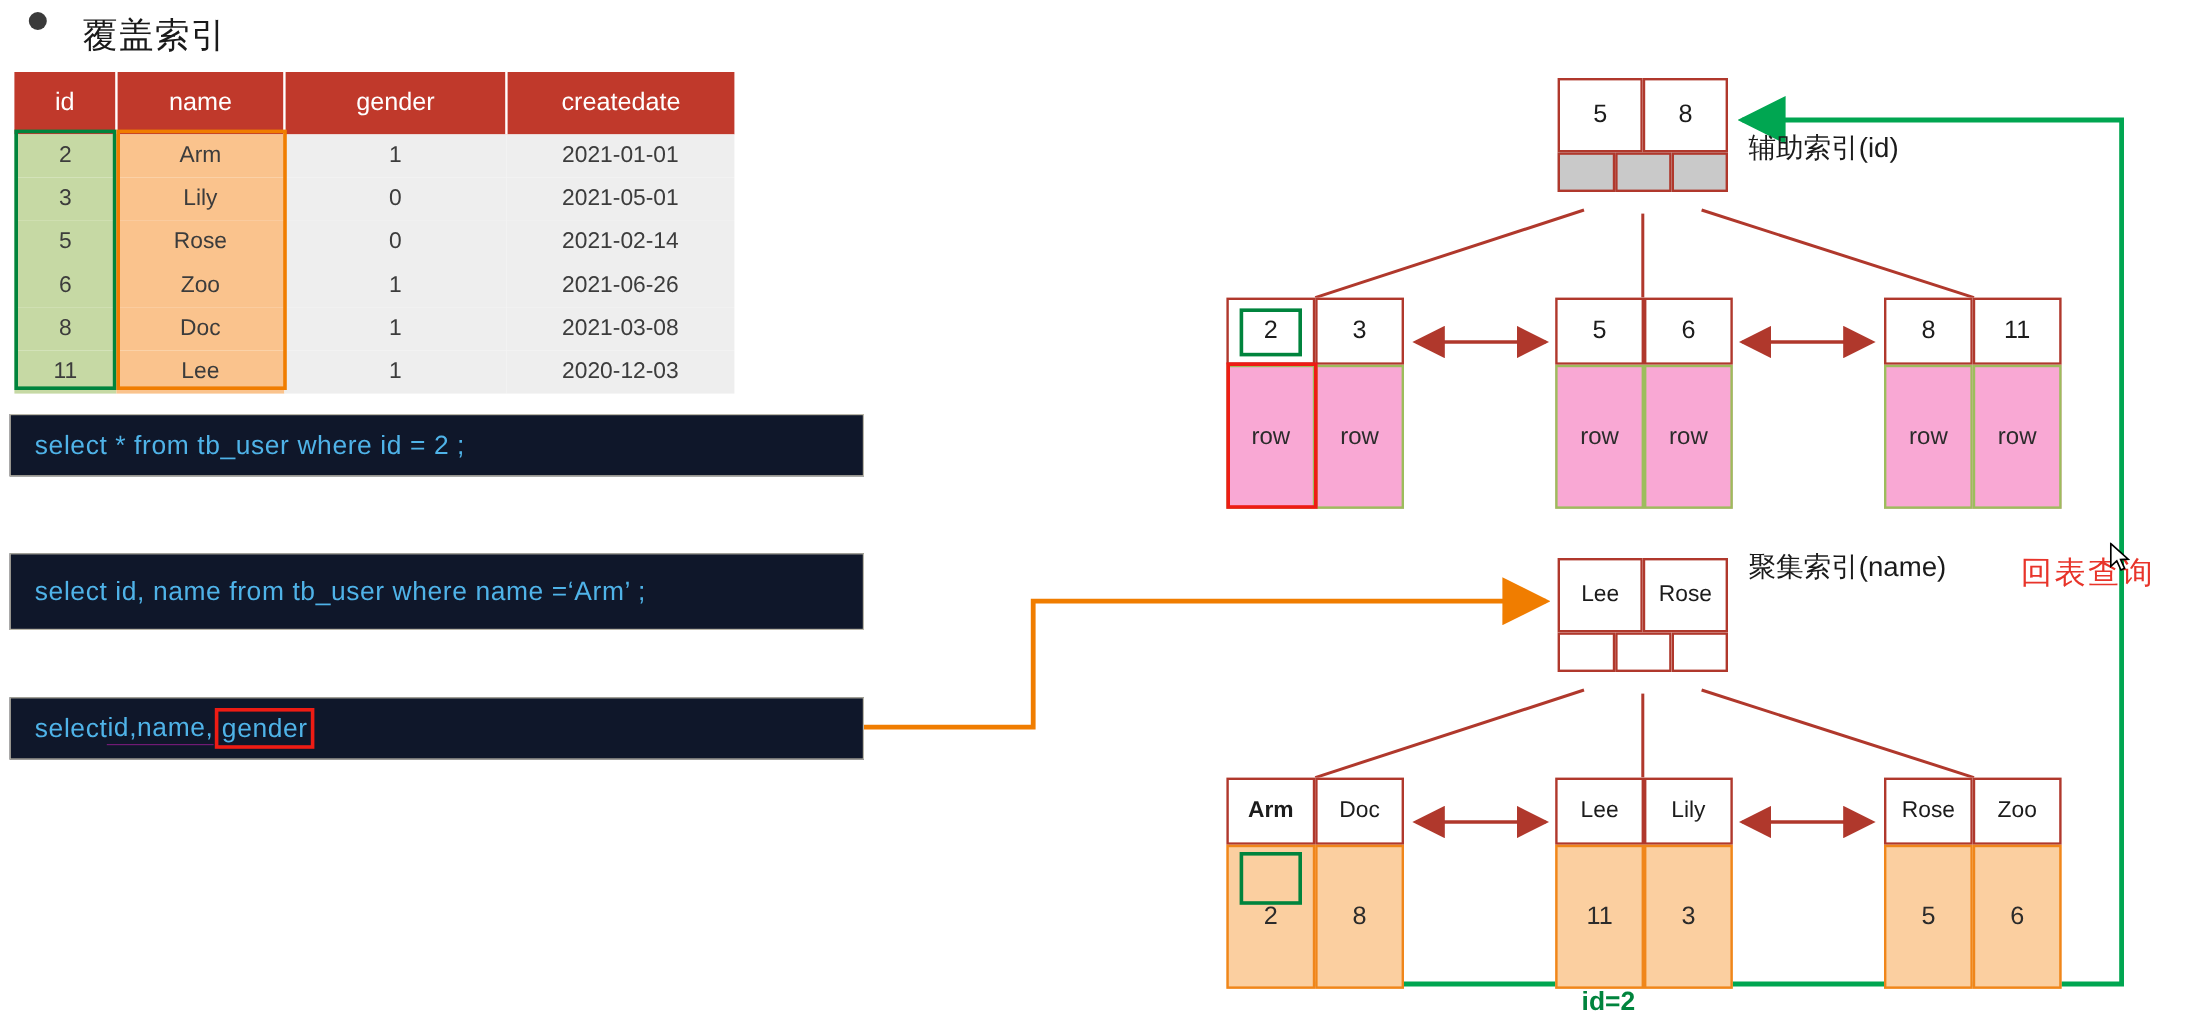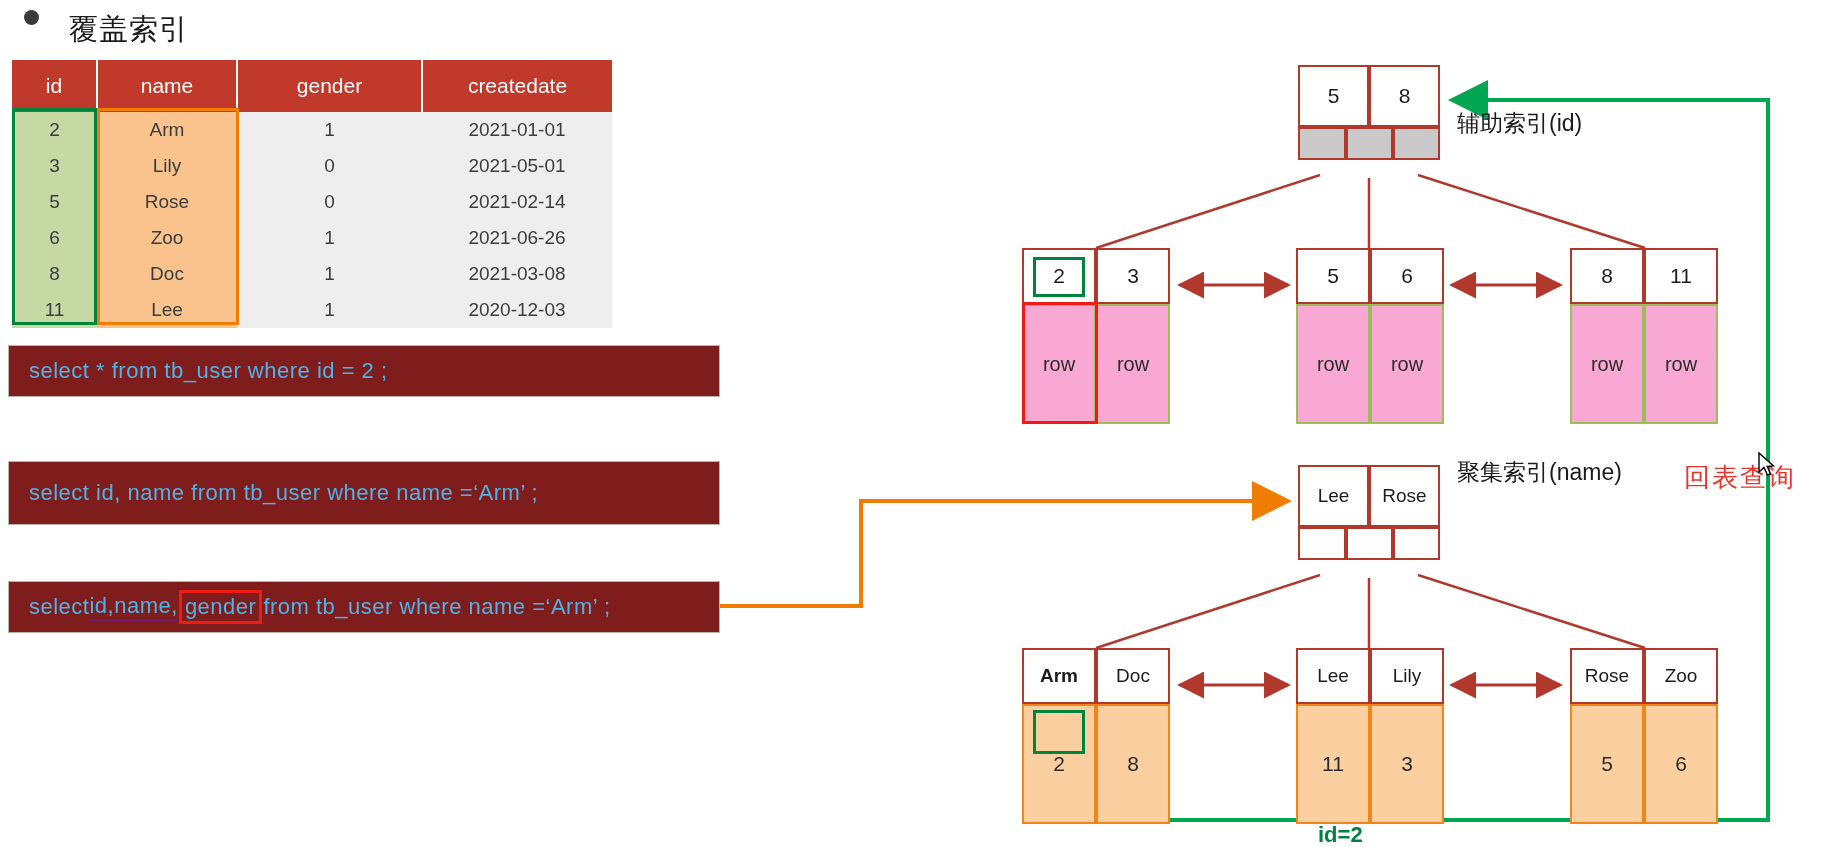--- a/index.html
+++ b/index.html
@@ -21,21 +21,21 @@
   #tbl col.c-gender{width:185px}
   #tbl col.c-date{width:190px}
   #tbl td.id-cell{background:#c6d9a4;}
   #tbl td.name-cell{background:#fac38d;}
   #idcol-outline{position:absolute;left:12px;top:108px;width:85px;height:217px;
                  border:3px solid #00843d;box-sizing:border-box;pointer-events:none;}
   #namecol-outline{position:absolute;left:97px;top:108px;width:142px;height:217px;
                  border:3px solid #f07d00;box-sizing:border-box;pointer-events:none;}
 
   
-  .sql{position:absolute;left:8px;width:712px;background:#7f1d1d;
+  .sql{position:absolute;left:8px;width:712px;background:#0f172a;
        border:1px solid #b9b6a8;box-sizing:border-box;display:flex;align-items:center;
        color:#4fb3e8;font-size:22px;padding-left:20px;letter-spacing:.5px;}
   #sql1{top:345px;height:52px;}
   #sql2{top:461px;height:64px;}
   #sql3{top:581px;height:52px;}
   .sql .u-green{border-bottom:1px solid #701a75;padding-bottom:1px;}
   .sql .boxed-red{border:3px solid #ee1c14;padding:1px 3px;margin:0 1px;box-sizing:border-box;}
 
   
   #diagram{position:absolute;left:0;top:0;width:1824px;height:847px;pointer-events:none;}
@@ -133,21 +133,20 @@
 <div class="sql" id="sql1">
   <span>select * from tb_user where id = 2 ;</span>
 </div>
 <div class="sql" id="sql2">
   <span>select id, name from tb_user where name =‘Arm’ ;</span>
 </div>
 <div class="sql" id="sql3">
   <span>select </span>
     <span class="u-green">id,name,</span>
     <span class="boxed-red">gender</span>
-    <span> from tb_user where name =‘Arm’ ;</span>
 </div>
 
 <div id="diagram">
 
   <svg class="overlay">
     <defs>
       <marker id="ar-red" markerWidth="9" markerHeight="9" refX="8" refY="4.5" orient="auto">
         <path d="M0,0 L9,4.5 L0,9 z" fill="#b0382c"></path>
       </marker>
       <marker id="ar-red-s" markerWidth="9" markerHeight="9" refX="1" refY="4.5" orient="auto">

